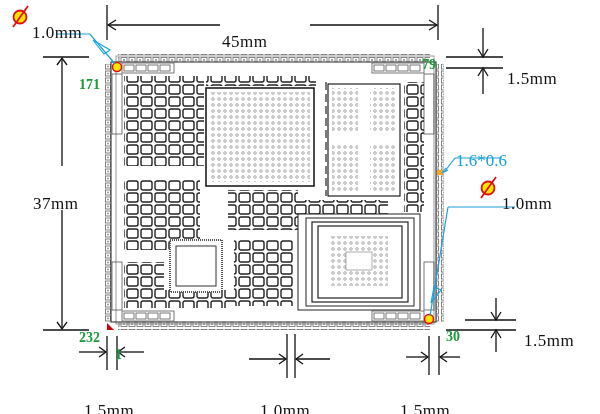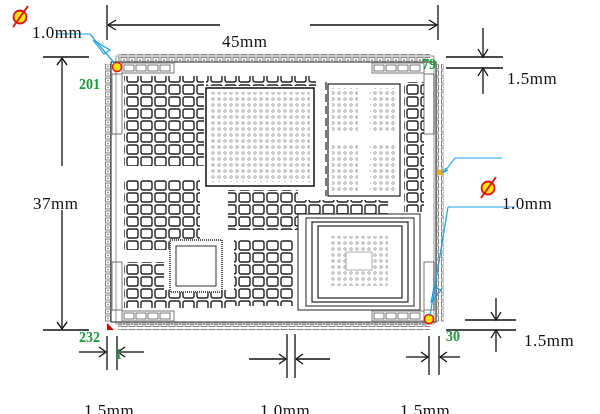--- a/index.html
+++ b/index.html
@@ -195,24 +195,25 @@
     <g>
       <circle cx="488" cy="188" r="6.5" fill="#ffe600" stroke="#e01010" stroke-width="1.8"></circle>
       <path d="M481 198 L496 177" stroke="#e01010" stroke-width="1.8"></path>
     </g>
   </svg>
 
   <span class="lbl dim" style="left:32px;top:7px;">1.0mm</span>
   <span class="lbl dim" style="left:222px;top:16px;">45mm</span>
   <span class="lbl dim" style="left:507px;top:53px;">1.5mm</span>
   <span class="lbl dim" style="left:33px;top:178px;">37mm</span>
+  <span class="lbl blue" style="left:456px;top:135px;">1.6*0.6</span>
   <span class="lbl dim" style="left:502px;top:178px;">1.0mm</span>
   <span class="lbl dim" style="left:524px;top:315px;">1.5mm</span>
   <span class="lbl dim" style="left:84px;top:385px;">1.5mm</span>
   <span class="lbl dim" style="left:260px;top:385px;">1.0mm</span>
   <span class="lbl dim" style="left:400px;top:385px;">1.5mm</span>
 
-  <span class="lbl pin" style="left:79px;top:61px;">201</span>
+  <span class="lbl pin" style="left:79px;top:61px;">171</span>
   <span class="lbl pin" style="left:422px;top:41px;">79</span>
   <span class="lbl pin" style="left:79px;top:314px;">232</span>
   <span class="lbl pin" style="left:115px;top:331px;">1</span>
   <span class="lbl pin" style="left:446px;top:313px;">30</span>
 </div>
 
 </body></html>

